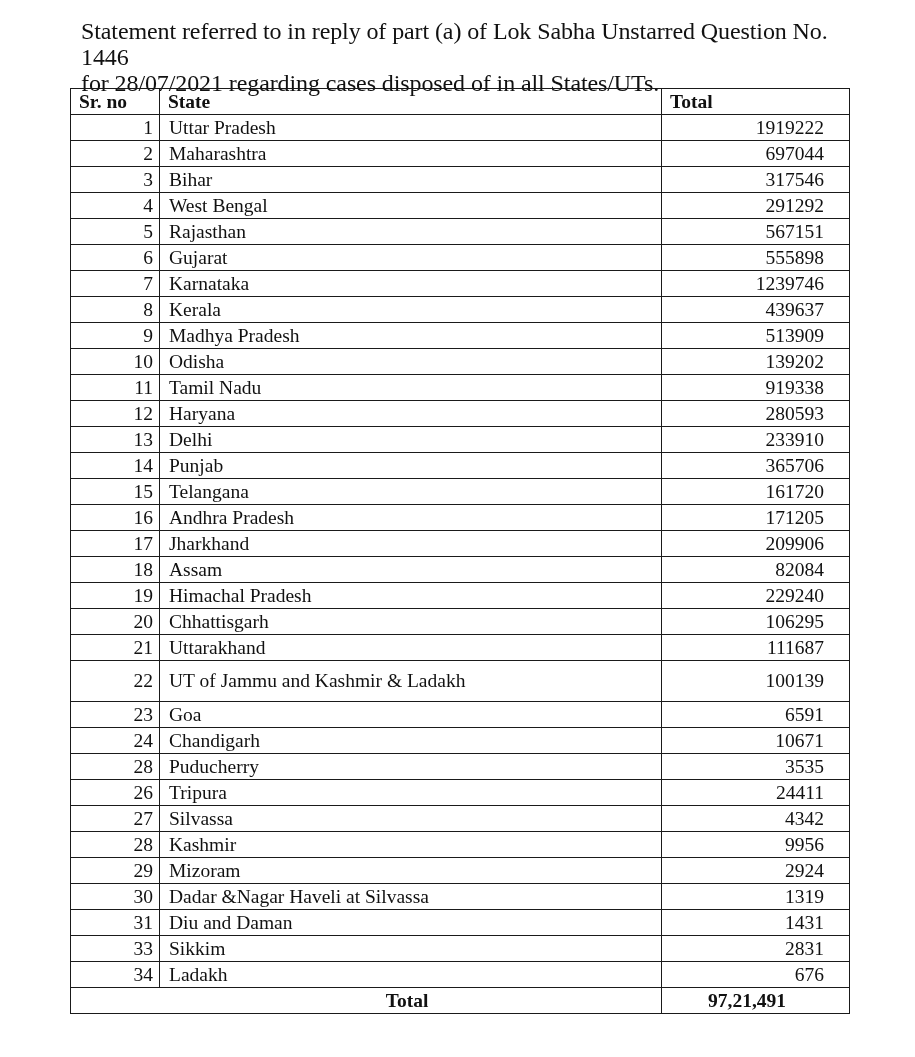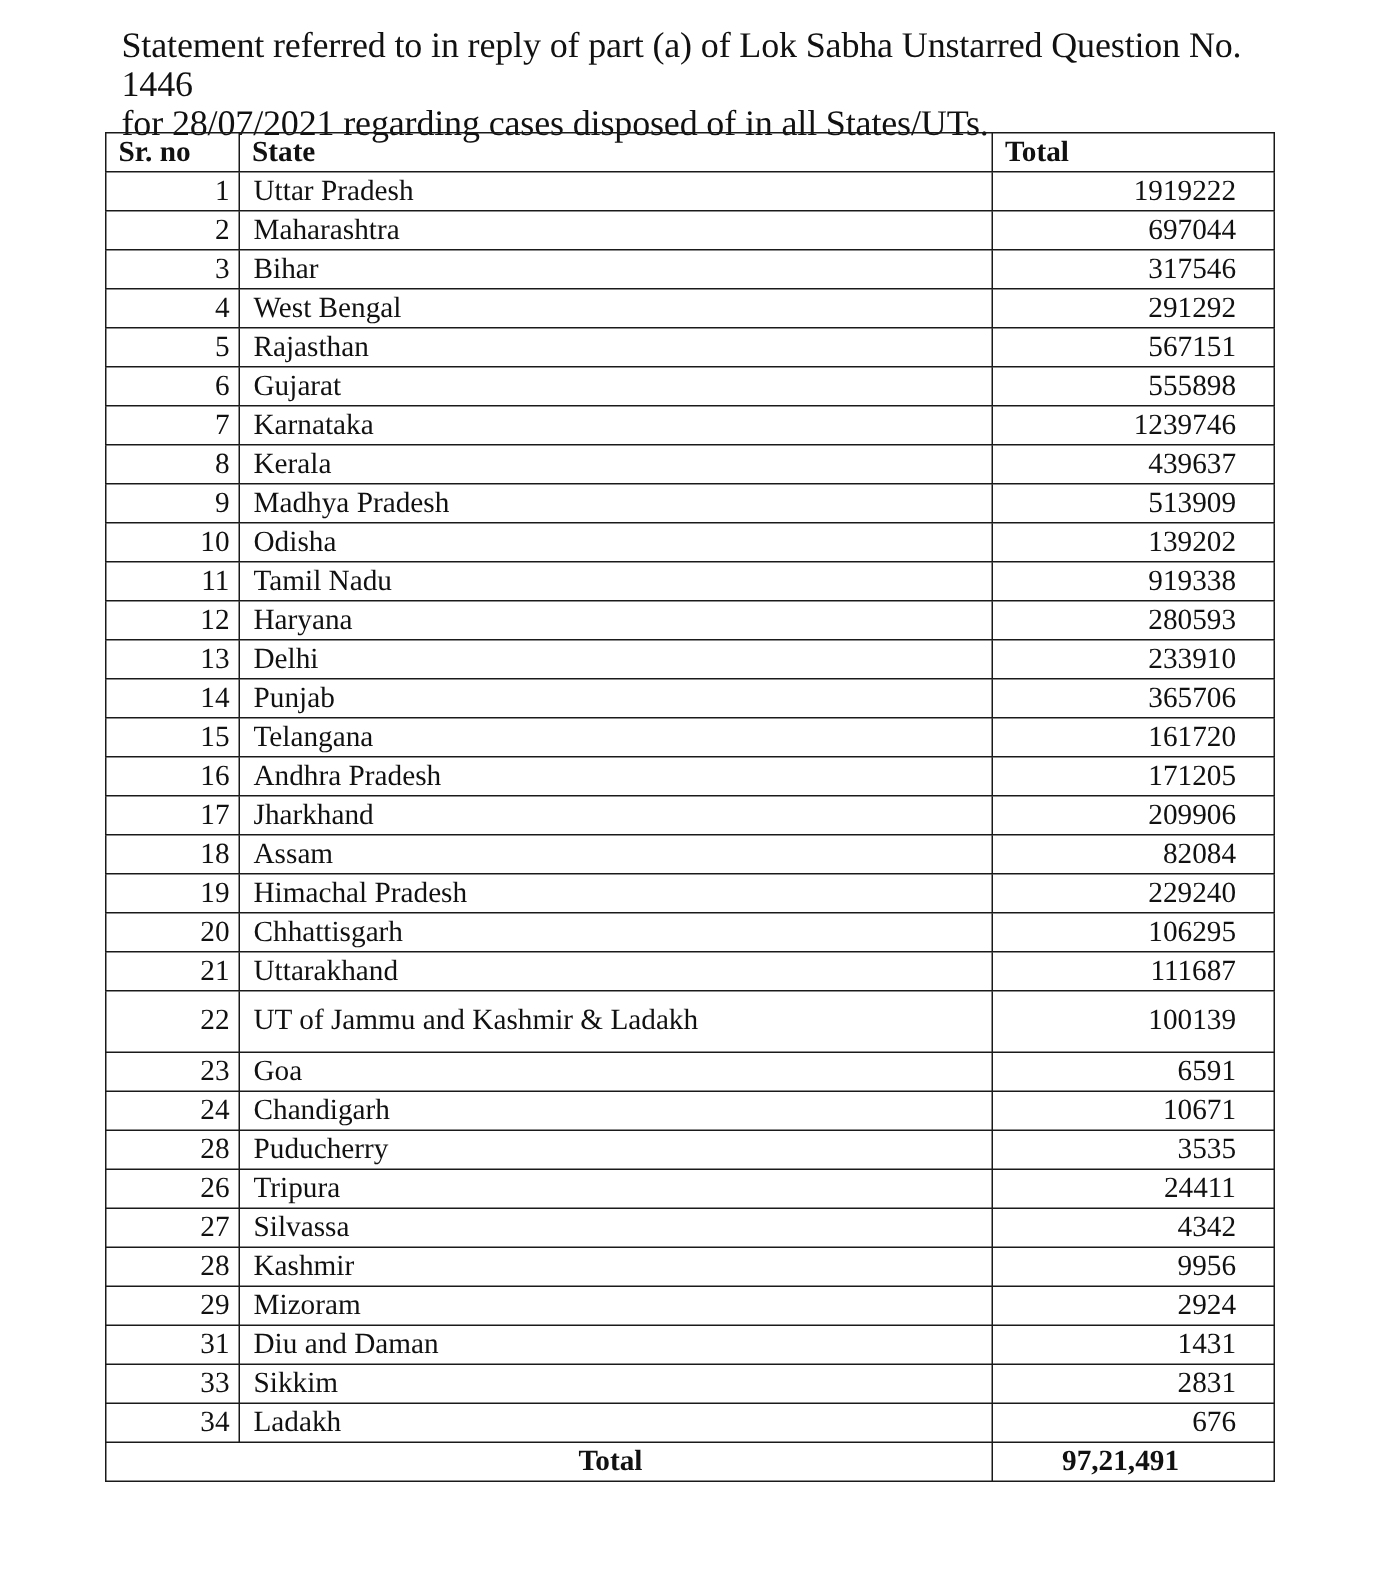--- a/index.html
+++ b/index.html
@@ -195,20 +195,25 @@
         <td class="sr">28</td>
         <td class="state">Kashmir</td>
         <td class="total">9956</td>
       </tr>
       <tr>
         <td class="sr">29</td>
         <td class="state">Mizoram</td>
         <td class="total">2924</td>
       </tr>
       <tr>
+        <td class="sr">30</td>
+        <td class="state">Dadar &amp;Nagar Haveli at Silvassa</td>
+        <td class="total">1319</td>
+      </tr>
+      <tr>
         <td class="sr">31</td>
         <td class="state">Diu and Daman</td>
         <td class="total">1431</td>
       </tr>
       <tr>
         <td class="sr">33</td>
         <td class="state">Sikkim</td>
         <td class="total">2831</td>
       </tr>
       <tr>

